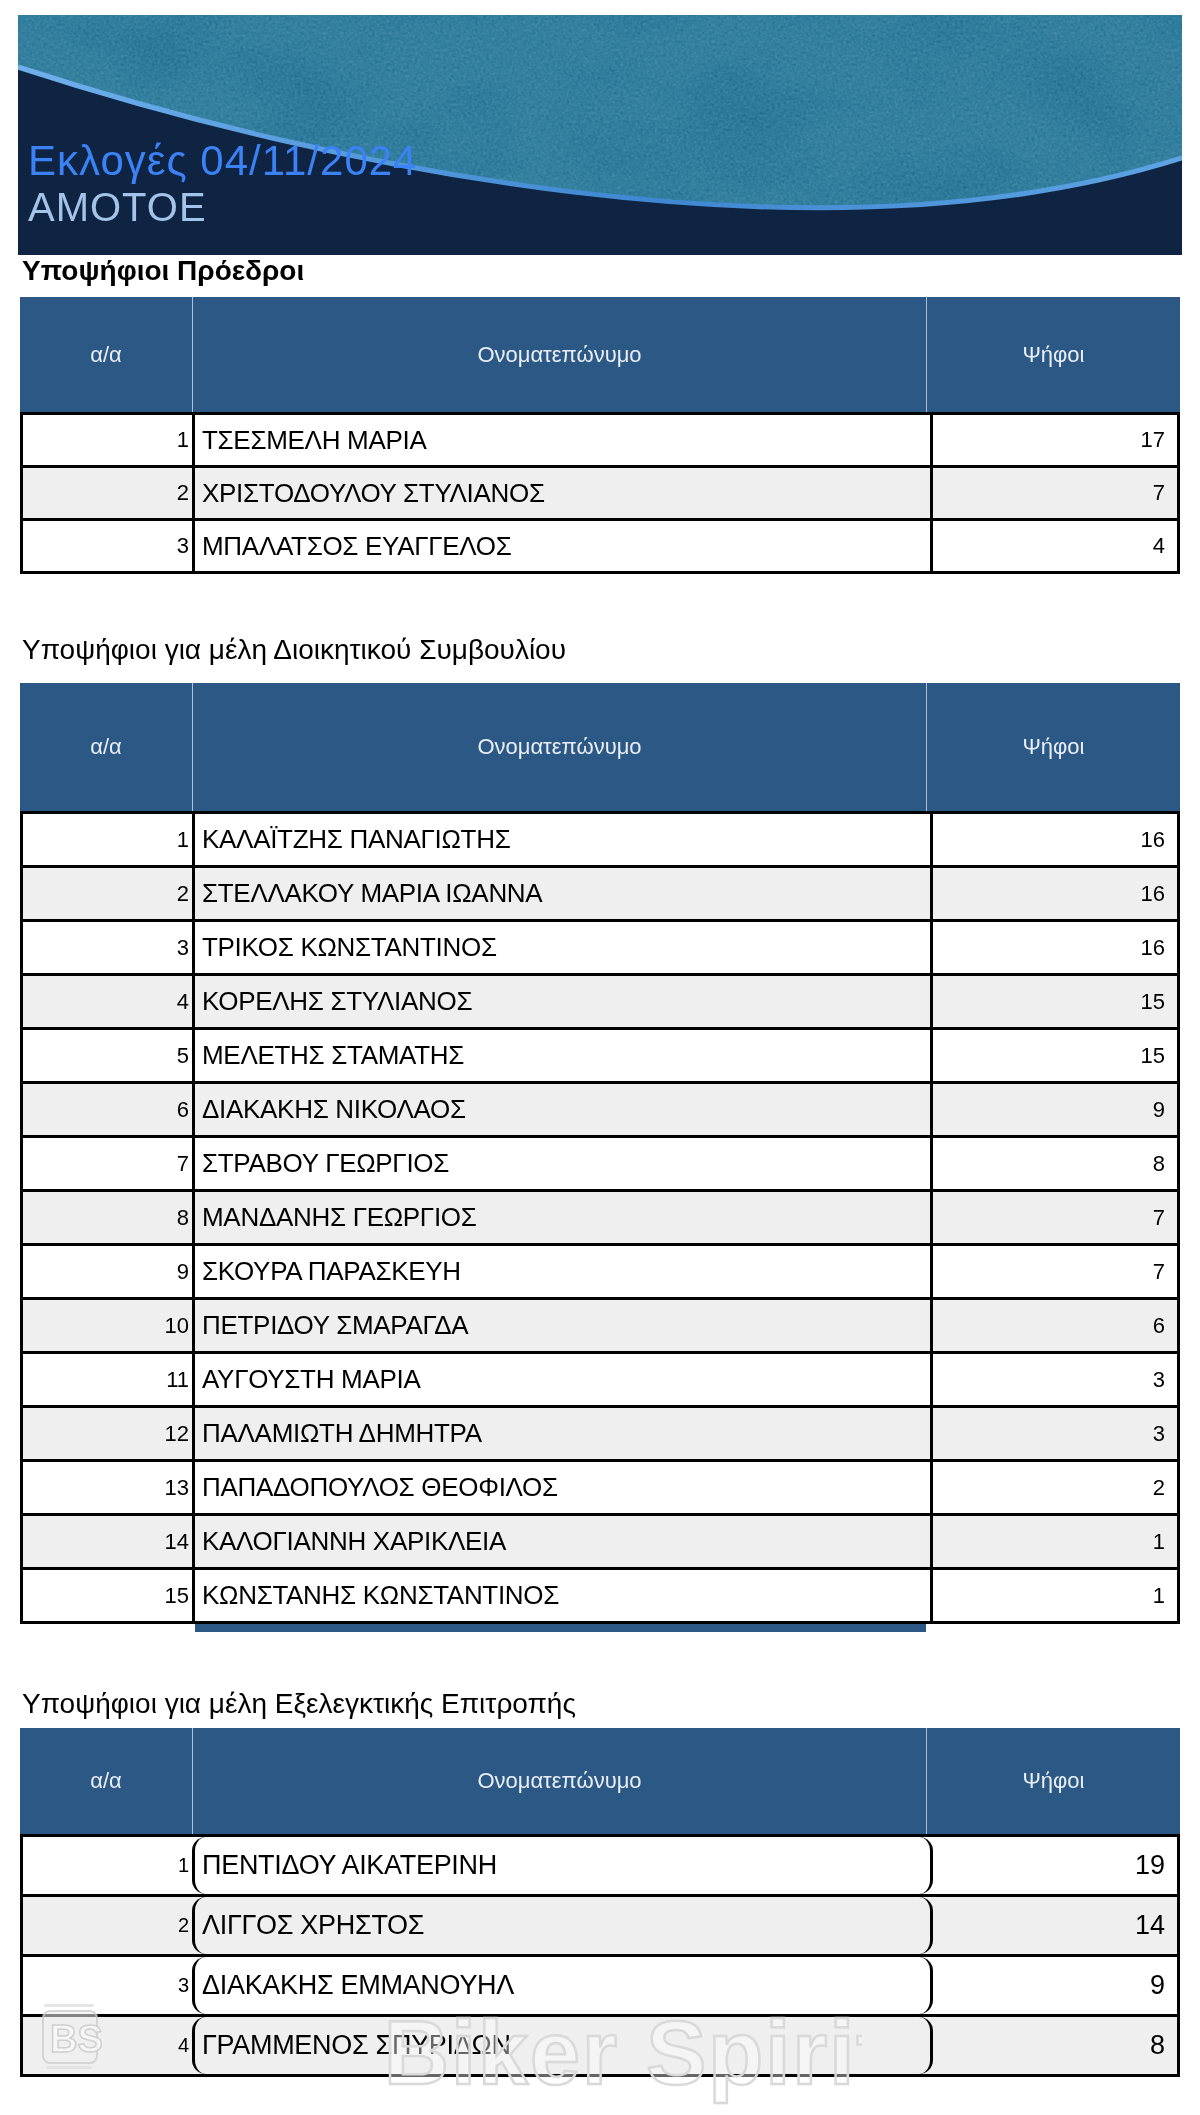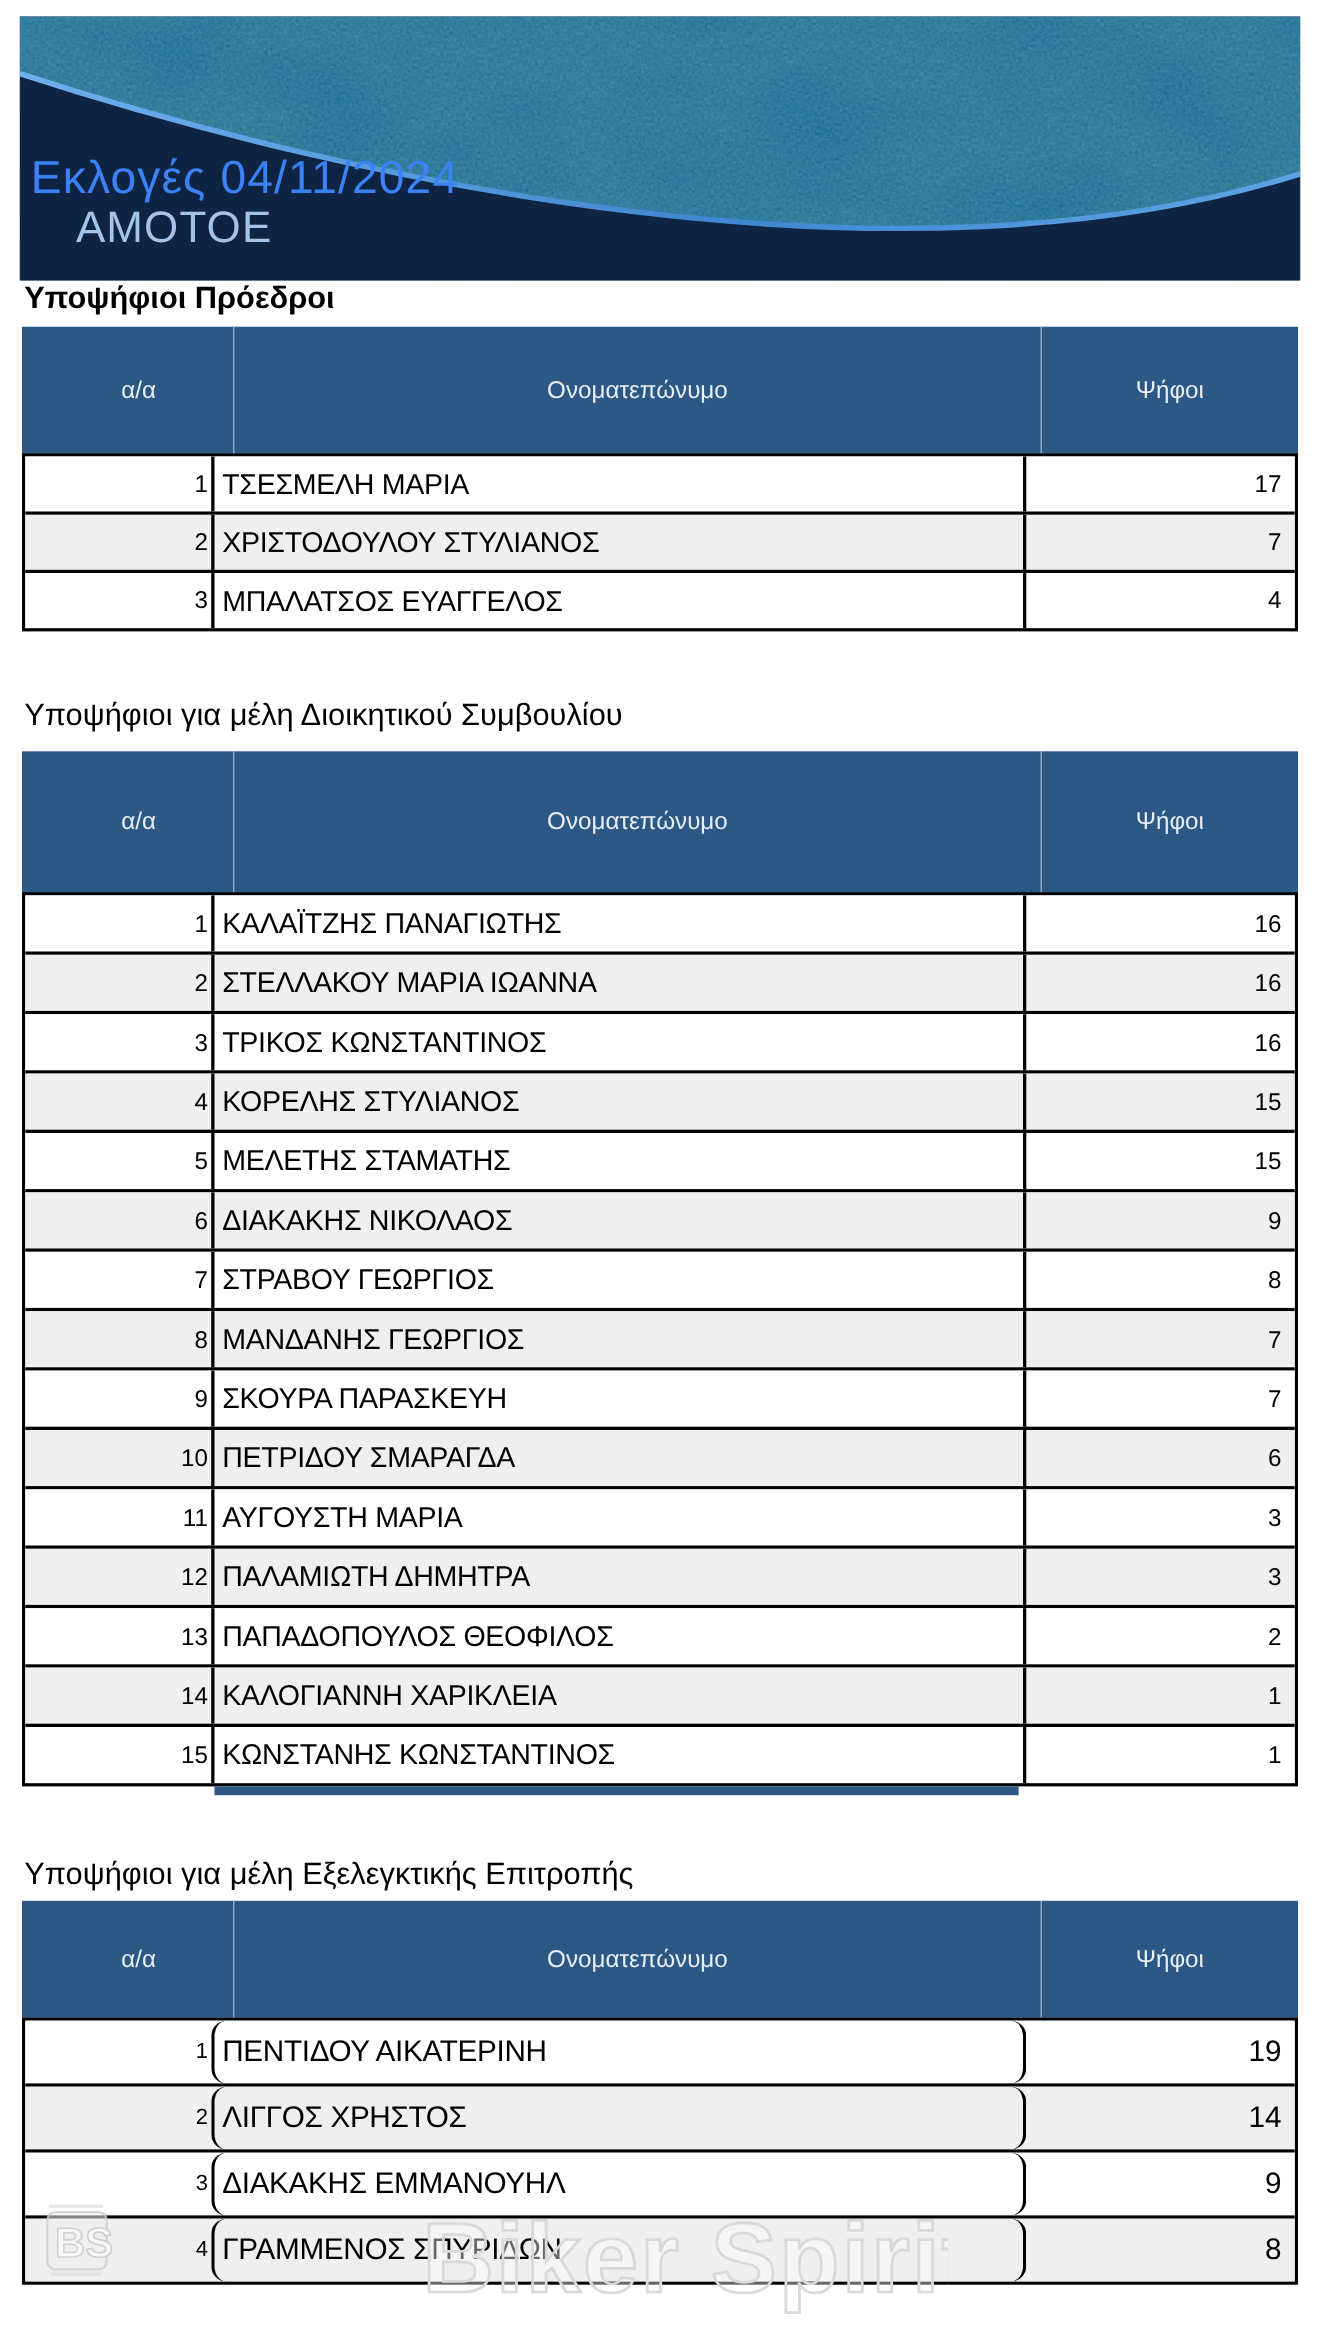--- a/index.html
+++ b/index.html
@@ -5,32 +5,32 @@
   html,body{margin:0;padding:0;}
   body{
     width:1200px;height:2115px;position:relative;overflow:hidden;
     background:#ffffff;font-family:"Liberation Sans","DejaVu Sans",sans-serif;color:#000;
   }
   
   .banner{position:relative;margin:15px 18px 0 18px;height:240px;overflow:hidden;background:#0E2442;}
   .banner svg{position:absolute;left:0;top:0;display:block;}
   .banner-text{position:absolute;left:10px;top:122px;z-index:3;}
   .banner-title{font-size:42px;line-height:48px;color:#3b82f6;letter-spacing:1px;font-weight:400;}
-  .banner-subtitle{font-size:40px;line-height:44px;color:#A3C3E8;letter-spacing:1px;font-weight:400;margin-left:41px;}
+  .banner-subtitle{font-size:40px;line-height:44px;color:#A3C3E8;letter-spacing:1px;font-weight:400;}
   
   .section-title{margin-left:22px;font-size:28px;line-height:32px;font-weight:400;color:#000;}
   #sec1-title{font-weight:bold;}
   #sec2-title{margin-top:60px;}
   #sec3-title{margin-top:56px;}
   
   .etable{margin-left:20px;width:1160px;}
   #table-1{margin-top:10px;}
   #table-2{margin-top:17px;}
   #table-3{margin-top:8px;}
-  .thead{display:flex;background:#2C5885;padding-left:20px;}
+  .thead{display:flex;background:#2C5885;}
   #table-1 .thead{height:115px;}
   #table-2 .thead{height:128px;}
   #table-3 .thead{height:106px;}
   .th{display:flex;align-items:center;justify-content:center;color:#E9EEF5;font-size:22px;}
   .th-index{width:172px;border-right:1px solid #AFC0D6;}
   .th-name{width:733px;border-right:1px solid #AFC0D6;}
   .th-votes{flex:1;}
   .tbody{border:3px solid #000;box-sizing:border-box;width:1160px;}
   .trow{display:flex;align-items:stretch;border-bottom:3px solid #000;background:#fff;}
   .trow:last-child{border-bottom:none;}

